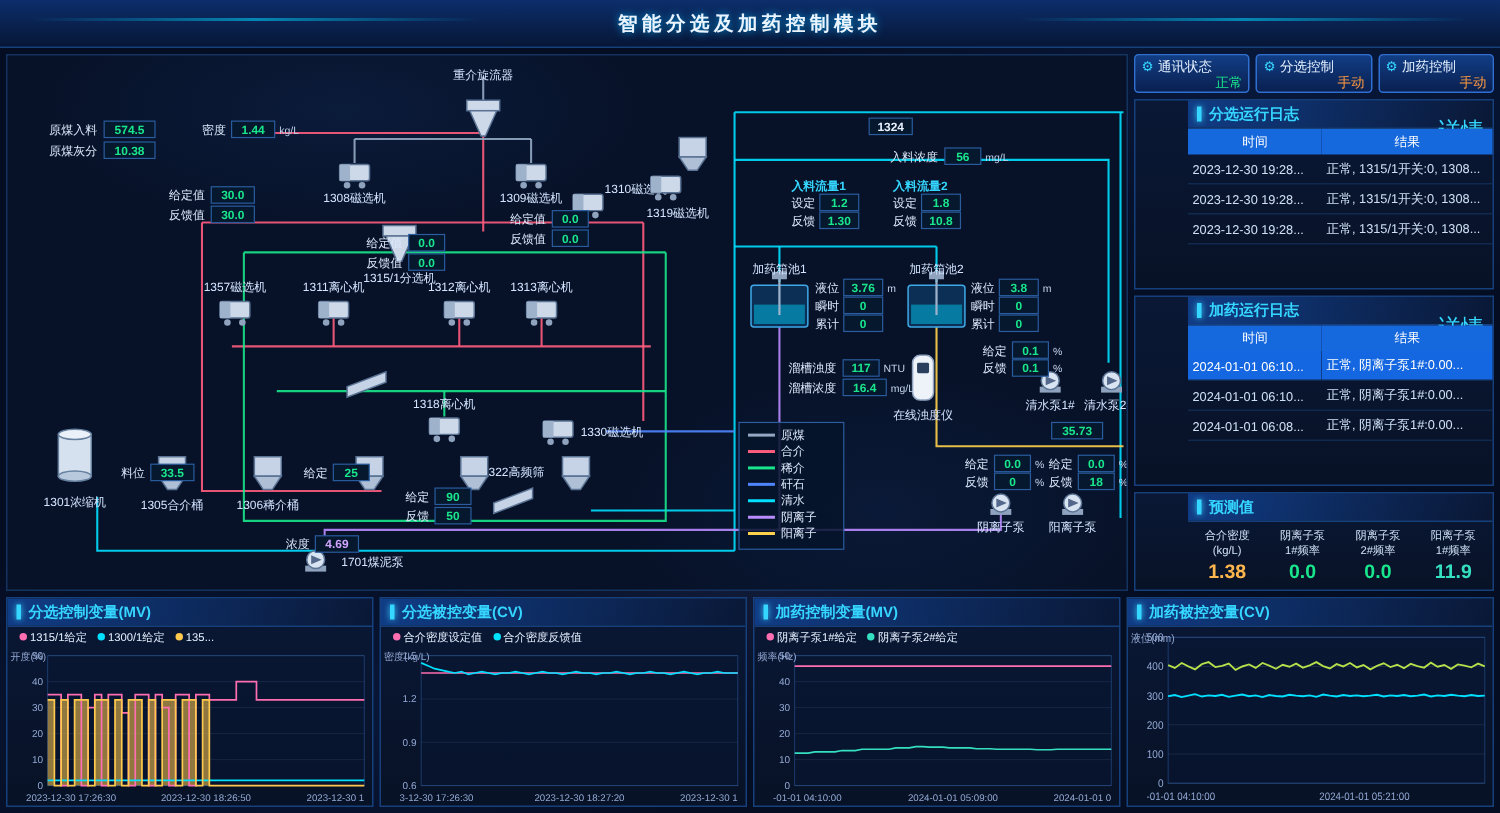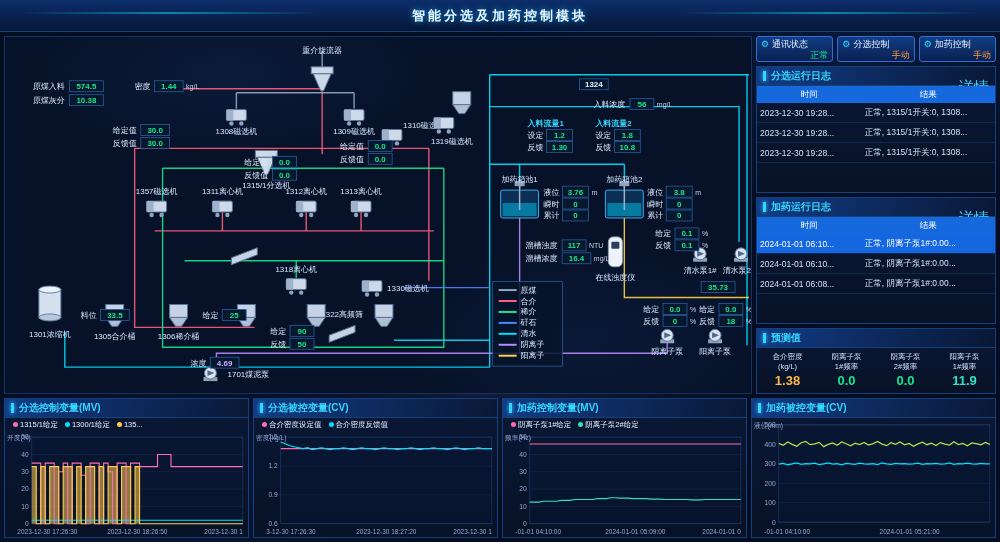--- a/index.html
+++ b/index.html
@@ -34,21 +34,21 @@
 
   
   .sidebar { width:240px; display:flex; flex-direction:column; gap:4px; }
   .sb-btn-row { display:flex; gap:4px; height:26px; }
   .status-btn { flex:1; border:1px solid #2f6fd1; border-radius:3px; cursor:pointer;
     background:linear-gradient(180deg,#113d85,#0a2050); padding:1px 4px; display:flex; flex-direction:column; justify-content:center; }
   .sb-top { display:flex; align-items:center; gap:3px; font-size:9px; color:#e6f1ff; white-space:nowrap; }
   .gear { color:#35d6ff; font-size:9px; line-height:1; }
   .sb-val { align-self:flex-end; font-size:9px; font-weight:normal; line-height:1; }
 
-  .panel { border:1px solid #16407c; background:linear-gradient(180deg,#0a1836,#081226); display:flex; flex-direction:column; }
+  .panel { border:1px solid #16407c; background:linear-gradient(180deg,#0a1836,#081226); display:flex; flex-direction:column;padding-left:35px; }
   .panel.grow { flex:1; }
   .panel-hd { height:19px; display:flex; align-items:center; padding:0 6px; font-size:10px; font-weight:bold; color:#35d6ff;
     background:linear-gradient(90deg, rgba(22,90,200,0.55), rgba(10,30,70,0.08)); border-bottom:1px solid #16407c; }
   .panel-hd .bar { width:3px; height:10px; background:#35d6ff; margin-right:5px; box-shadow:0 0 4px #35d6ff; }
   .more { margin-left:auto; font-size:15px; font-weight:normal; color:#35d6ff; cursor:pointer;margin-top:23px; }
 
   table.log-table { width:100%; border-collapse:collapse; table-layout:fixed; font-size:8.5px; }
   table.log-table th { background:#1668dd; color:#fff; font-weight:normal; padding:2.5px 2px; }
   table.log-table th:first-child { width:44%; }
   table.log-table td { padding:3.5px 3px; color:#cfe0f5; border-bottom:1px solid #10294f;

